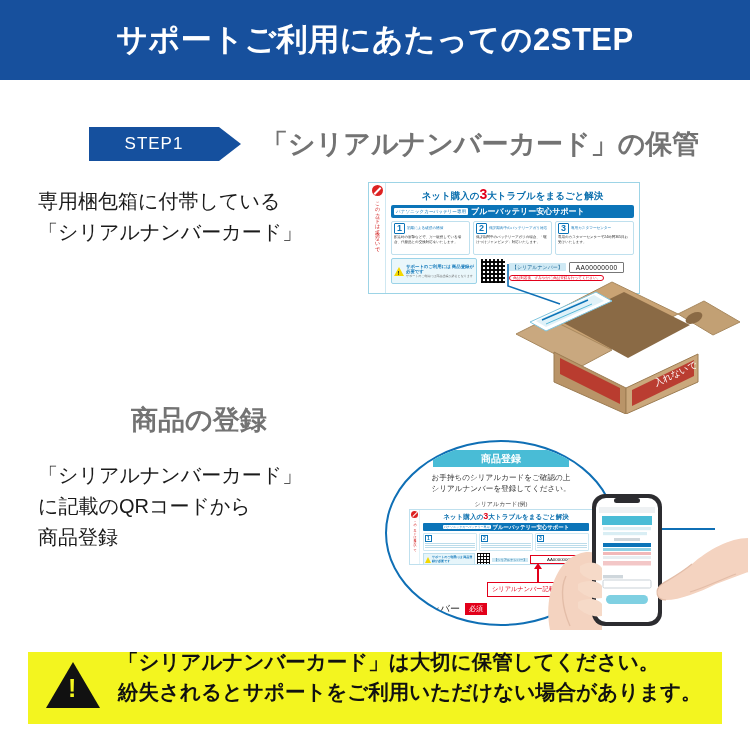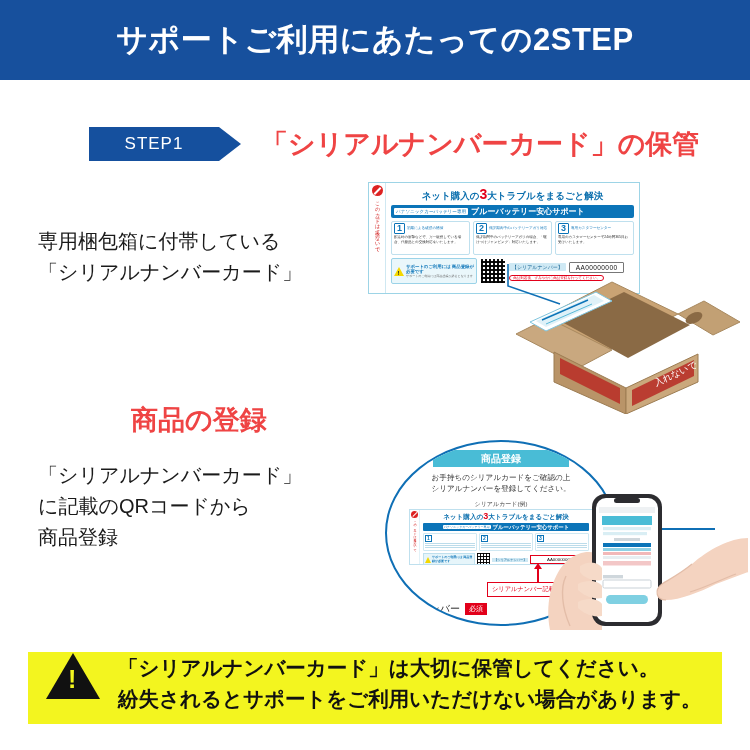--- a/index.html
+++ b/index.html
@@ -26,21 +26,21 @@
     position:relative;width:130px;height:34px;background:#15509e;
     display:flex;align-items:center;justify-content:center;
   }
   .step-badge:after{
     content:"";position:absolute;left:130px;top:0;width:0;height:0;
     border-top:17px solid transparent;border-bottom:17px solid transparent;
     border-left:22px solid #15509e;
   }
   .step-badge span{color:#fff;font-size:17px;letter-spacing:1px;}
   .step-title{
-    margin-left:42px;font-size:27px;font-weight:bold;color:#ef4444;white-space:nowrap;
+    margin-left:42px;font-size:27px;font-weight:bold;color:#737373;white-space:nowrap;
   }
   .step-body{
     position:absolute;font-size:20px;line-height:1.55;color:#1a1a1a;
   }
   .step-body div{white-space:nowrap;}
 
   
   .art1{position:absolute;left:368px;top:182px;width:372px;height:232px;}
   .snc{
     position:absolute;left:0;top:0;width:272px;height:112px;background:#ffffff;
@@ -179,21 +179,21 @@
     position:absolute;left:22px;top:160px;display:flex;align-items:center;gap:5px;
   }
   .sn-field-t{font-size:10px;color:#333;}
   .badge-req{background:#e2001a;color:#fff;font-size:7px;padding:1px 4px;}
   .connector{position:absolute;left:231px;top:88px;width:104px;height:2px;background:#0f6fb5;}
   .phone-wrap{position:absolute;left:160px;top:40px;width:208px;height:160px;}
 
   
   .warnbox{
     position:absolute;left:28px;top:652px;width:694px;height:72px;background:#f3f51f;
-    display:flex;align-items:flex-start;padding:1px 18px;box-sizing:border-box;gap:18px;
+    display:flex;align-items:flex-end;padding:16px 18px;box-sizing:border-box;gap:18px;
   }
   .warn-tri{
     width:0;height:0;border-left:27px solid transparent;border-right:27px solid transparent;
     border-bottom:46px solid #111;position:relative;flex:none;
   }
   .warn-tri:after{
     content:"!";position:absolute;left:-5px;top:14px;font-size:25px;line-height:1;
     color:#f3f51f;font-weight:bold;font-family:"Liberation Sans",sans-serif;
   }
   .warn-lines{font-size:20.5px;font-weight:bold;line-height:1.5;color:#111;}
@@ -208,21 +208,21 @@
     <div class="header-title">サポートご利用にあたっての2STEP</div>
   </div>
 
   <div class="step-head" style="left:48px;top:126px;">
     <div class="step-badge">
       <span>STEP1</span>
     </div>
     <div class="step-title">「シリアルナンバーカード」の保管</div>
   </div>
 
-  <div class="step-body" style="left:38px;top:186px;margin-top:40px;">
+  <div class="step-body" style="left:38px;top:186px;">
     <div>専用梱包箱に付帯している</div>
     <div>「シリアルナンバーカード」</div>
   </div>
 
   <div class="art1">
 
     <div class="snc">
       <div class="snc-side">
         <div class="snc-noicon"></div>
         <div class="snc-vtext">このカードは捨てないで</div>

